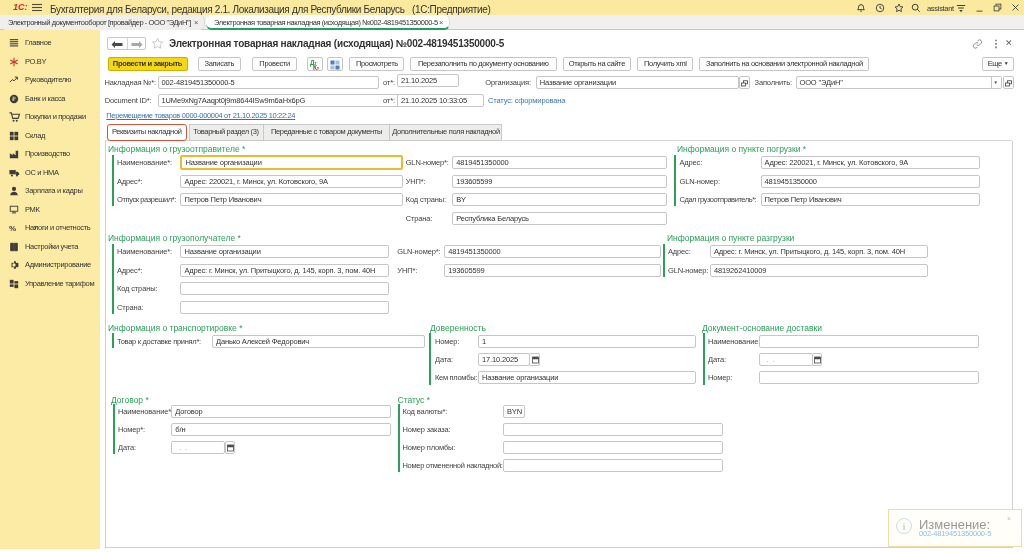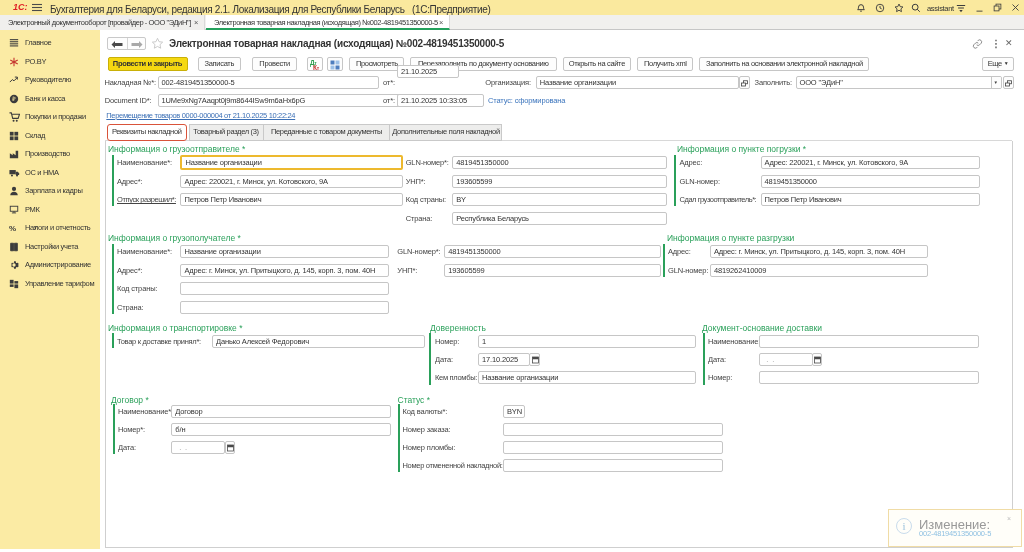--- a/index.html
+++ b/index.html
@@ -2,21 +2,21 @@
 <html><head>
 <meta charset="utf-8">
 <style>
 * { margin:0; padding:0; box-sizing:border-box; }
 html,body { width:1024px; height:552px; overflow:hidden; }
 body { font-family:"Liberation Sans", sans-serif; position:relative; background:#fff; }
 .abs { position:absolute; }
 
 #titlebar { left:0; top:0; width:1024px; height:15px; background:#fae99e; }
 #tabbar { left:0; top:15px; width:1024px; height:15px; background:#f1f0ee; border-bottom:1px solid #c6c6c6; }
-.wtab { position:absolute; top:0; height:15px; font-size:7.5px; color:#333; line-height:15px; white-space:nowrap; letter-spacing:-0.42px; }
+.wtab { position:absolute; top:0; height:15px; font-size:7.5px; color:#333; line-height:15px; white-space:nowrap; letter-spacing:-0.42px;border-radius:6px; }
 #sidebar { left:0; top:30px; width:100px; height:519px; background:#fbeba4; }
 .sbitem { position:absolute; left:0; width:100px; height:12px; }
 .sbitem span { position:absolute; left:25px; top:0; font-size:7.5px; color:#333; white-space:nowrap; letter-spacing:-0.33px; }
 .sbitem svg { position:absolute; left:9px; top:0px; }
 
 #main { left:100px; top:30px; width:924px; height:522px; background:#fff; }
 .lbl { position:absolute; font-size:7.5px; color:#444; line-height:13px; white-space:nowrap; letter-spacing:-0.15px; }
 .inp { position:absolute; height:13px; background:#fff; border:1px solid #c6c6c6; border-radius:2px; font-size:7.5px; color:#333; line-height:11px; padding-left:3px; white-space:nowrap; overflow:hidden; letter-spacing:-0.15px; }
 .btn { position:absolute; height:14px; background:#fdfdfd; border:1px solid #c6c6c6; border-radius:2px; font-size:7.5px; color:#333; text-align:center; line-height:12px; white-space:nowrap; letter-spacing:-0.33px; }
 .sech { position:absolute; font-size:8.5px; color:#2aa05a; white-space:nowrap; }
@@ -225,21 +225,21 @@
 <div class="btn" style="left:349.4px;top:57px;width:55px;">Просмотреть</div>
 <div class="btn" style="left:409.8px;top:57px;width:147px;">Перезаполнить по документу основанию</div>
 <div class="btn" style="left:562.6px;top:57px;width:68.5px;">Открыть на сайте</div>
 <div class="btn" style="left:637.3px;top:57px;width:56px;">Получить xml</div>
 <div class="btn" style="left:699.4px;top:57px;width:170px;">Заполнить на основании электронной накладной</div>
 <div class="btn" style="left:982px;top:57px;width:32px;">Еще <span style="font-size:5px;position:relative;top:-1px;">▼</span></div>
 
 <span class="lbl" style="left:104.5px;top:75.5px;">Накладная №*:</span>
 <div class="inp" style="left:157.5px;top:75.5px;width:221.5px;">002-4819451350000-5</div>
 <span class="lbl" style="left:383px;top:75.5px;">от*:</span>
-<div class="inp" style="left:397px;top:65px;width:62px;">21.10.2025</div>
+<div class="inp" style="left:397px;top:74px;width:62px;">21.10.2025</div>
 <span class="lbl" style="left:485.3px;top:75.5px;">Организация:</span>
 <div class="inp" style="left:535.8px;top:75.5px;width:203px;">Название организации</div>
 <div class="cal" style="left:738.8px;top:75.5px;width:11px;">
     <svg style="position:absolute;left:1.5px;top:3px;" width="7" height="7" viewBox="0 0 14 14" fill="none" stroke="#4a4a4a" stroke-width="1.7">
       <rect x="5" y="1.5" width="8" height="6"></rect>
       <rect x="1" y="6" width="8" height="6" fill="#fdfdfd"></rect>
     </svg>
   </div>
 <span class="lbl" style="left:754.5px;top:75.5px;">Заполнить:</span>
 <div class="inp" style="left:795.5px;top:75.5px;width:206.5px;">ООО "ЭДиН"
@@ -272,21 +272,21 @@
 <div class="abs" style="left:105px;top:141px;width:1px;height:406px;background:#cfcfcf;"></div>
 <div class="abs" style="left:1012px;top:141px;width:1px;height:406px;background:#cfcfcf;"></div>
 <div class="abs" style="left:105px;top:547px;width:908px;height:1px;background:#cfcfcf;"></div>
 
 <span class="sech" style="left:108px;top:144px;">Информация о грузоотправителе *</span>
 <div class="gbar" style="left:112px;top:155px;height:51px;"></div>
 <span class="lbl" style="left:117px;top:156px;">Наименование*:</span>
 <div class="inp" style="left:180.4px;top:155px;width:222.5px;height:15px;border:2px solid #edb92e;line-height:11px;">Название организации</div>
 <span class="lbl" style="left:117px;top:174.7px;">Адрес*:</span>
 <div class="inp" style="left:180.4px;top:174.7px;width:222.5px;">Адрес: 220021, г. Минск, ул. Котовского, 9А</div>
-<span class="lbl" style="left:117px;top:193.4px;letter-spacing:-0.4px;text-decoration:underline;">Отпуск разрешил*:</span>
+<span class="lbl" style="left:117px;top:193.4px;letter-spacing:-0.4px;">Отпуск разрешил*:</span>
 <div class="inp" style="left:180.4px;top:193.4px;width:222.5px;">Петров Петр Иванович</div>
 <span class="lbl" style="left:405.7px;top:156px;">GLN-номер*:</span>
 <div class="inp" style="left:452.2px;top:156px;width:215px;">4819451350000</div>
 <span class="lbl" style="left:405.7px;top:174.7px;">УНП*:</span>
 <div class="inp" style="left:452.2px;top:174.7px;width:215px;">193605599</div>
 <span class="lbl" style="left:405.7px;top:193.4px;">Код страны:</span>
 <div class="inp" style="left:452.2px;top:193.4px;width:215px;">BY</div>
 <span class="lbl" style="left:405.7px;top:212.1px;">Страна:</span>
 <div class="inp" style="left:452.2px;top:212.1px;width:215px;">Республика Беларусь</div>
 

